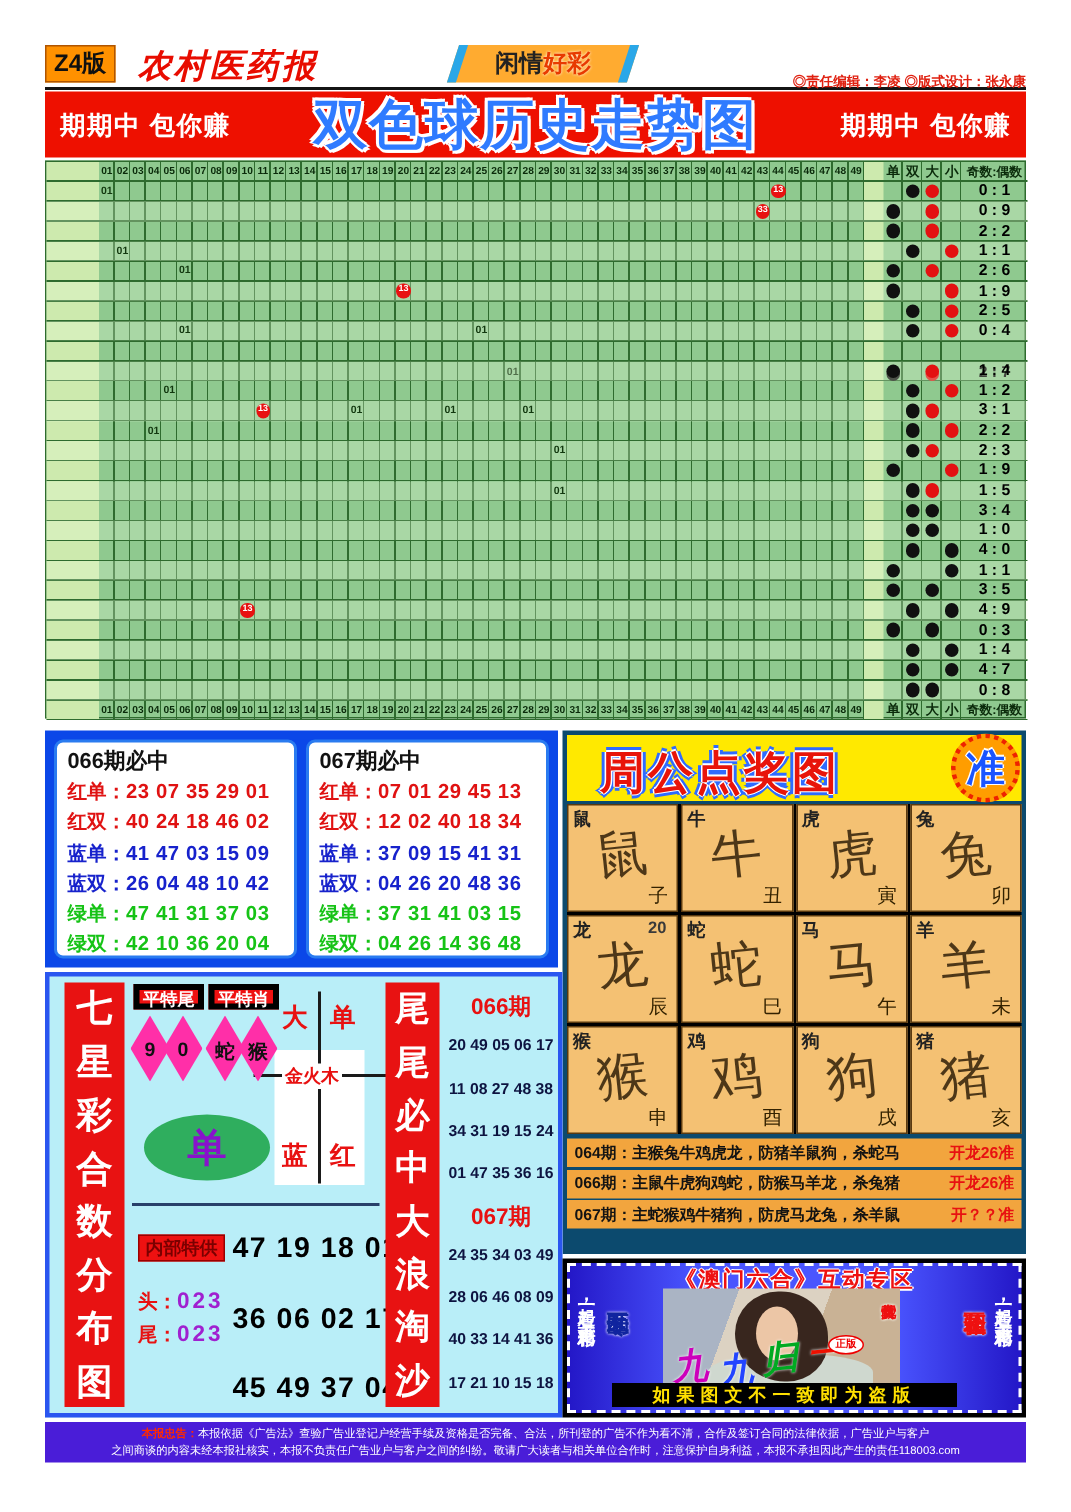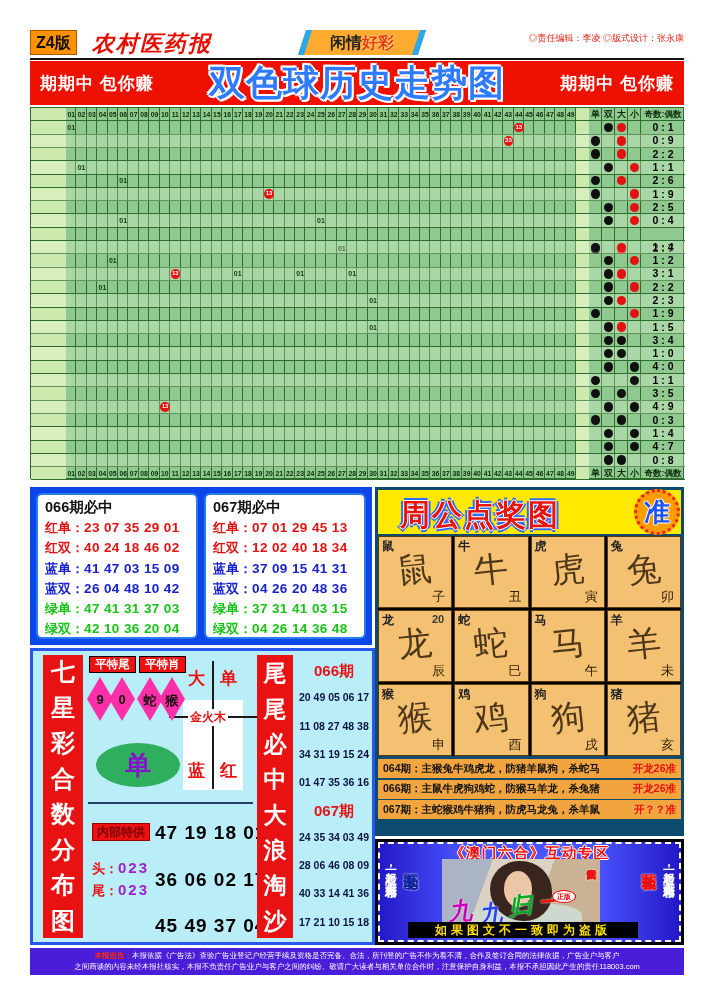--- a/index.html
+++ b/index.html
@@ -9,21 +9,21 @@
 
 #hdr{position:absolute;left:30px;top:28px;width:654px;height:32px;background:#fff;border-bottom:2px solid #141414}
 #z4{position:absolute;left:0;top:2px;height:25px;background:#ff9100;border:1px solid #b05500;color:#101010;
  font-weight:bold;font-size:16px;line-height:23px;padding:0 5px}
 #paper{position:absolute;left:62px;top:1px;color:#e80c00;font-family:"DejaVu Serif",serif;
  font-weight:bold;font-style:italic;font-size:22px;letter-spacing:2px}
 #xiqing{position:absolute;left:272px;top:2px;width:120px;height:25px;background:#ffab30;
  transform:skewX(-18deg);border-left:6px solid #2aa7e8;border-right:6px solid #2aa7e8;text-align:center}
 #xiqing span{display:inline-block;transform:skewX(18deg);font-size:16px;font-weight:bold;line-height:25px}
 #xq1{color:#222}#xq2{color:#e83a00;text-shadow:0 0 2px #fff}
-#credits{position:absolute;right:0;top:4px;color:#e02010;font-size:9px;font-weight:normal}
+#credits{position:absolute;right:0;top:20px;color:#e02010;font-size:9px;font-weight:bold}
 
 
 #titlebar{position:absolute;left:30px;top:61px;width:654px;height:44px;background:#ee1000;
  display:flex;align-items:center;justify-content:space-between;padding:0 10px}
 .qi{color:#fff;font-weight:bold;font-size:17px;letter-spacing:1px}
 #main-title{color:#2f7bff;font-weight:bold;font-size:36px;letter-spacing:1px;
  text-shadow:-2px 0 #fff,2px 0 #fff,0 -2px #fff,0 2px #fff,-2px -2px #fff,2px 2px #fff}
 
 
 #grid{position:absolute;left:30px;top:107px;width:654px;height:372px;background:#8fc98f;border:1px solid #2e6b2e}
@@ -73,21 +73,21 @@
 #zg-preds{margin-top:3px}
 .zg-pred{height:19px;margin-top:1.5px;background:#f2a53e;display:flex;align-items:center;padding:0 5px;
  font-size:10.5px;font-weight:bold;color:#131313;white-space:nowrap}
 .zg-res{color:#e81111;margin-left:auto}
 
 
 #qxc{position:absolute;left:30px;top:648px;width:345px;height:297px;border:3px solid #2a56f0;background:#b9eef8}
 #qxc-strip{position:absolute;left:10px;top:4px;width:40px;height:283px;background:#e81212;
  display:flex;flex-direction:column;justify-content:space-between;padding:5px 0;align-items:center}
 #qxc-strip div{color:#fff;font-weight:bold;font-size:24px;line-height:1;font-family:"DejaVu Serif",serif}
-.pt-box{position:absolute;top:5px;width:47px;height:17px;background:#ee1111;border:1px solid #000000;
+.pt-box{position:absolute;top:5px;width:47px;height:17px;background:#ee1111;border:4px solid #000000;
  color:#fff;font-size:11.5px;font-weight:bold;text-align:center;line-height:15px}
 .diamond{position:absolute;top:26px;width:26px;height:44px;background:#ff2fa8;
  clip-path:polygon(50% 0,100% 50%,50% 100%,0 50%);text-align:center}
 .diamond span{display:inline-block;margin-top:15px;font-size:13px;font-weight:bold;color:#111}
 #qxc-ellipse{position:absolute;left:63px;top:92px;width:84px;height:44px;background:#2fae5e;border-radius:50%;
  text-align:center;line-height:44px;font-size:26px;font-weight:bold;color:#8812cc}
 #cross-box{position:absolute;left:150px;top:49px;width:60px;height:90px;background:#fff}
 #cross-v{position:absolute;left:179px;top:10px;width:2px;height:128px;background:#1a1a1a}
 #cross-h{position:absolute;left:136px;top:65px;width:104px;height:2px;background:#1a1a1a}
 .cross-t{position:absolute;font-size:17px;font-weight:bold;color:#e81111}

